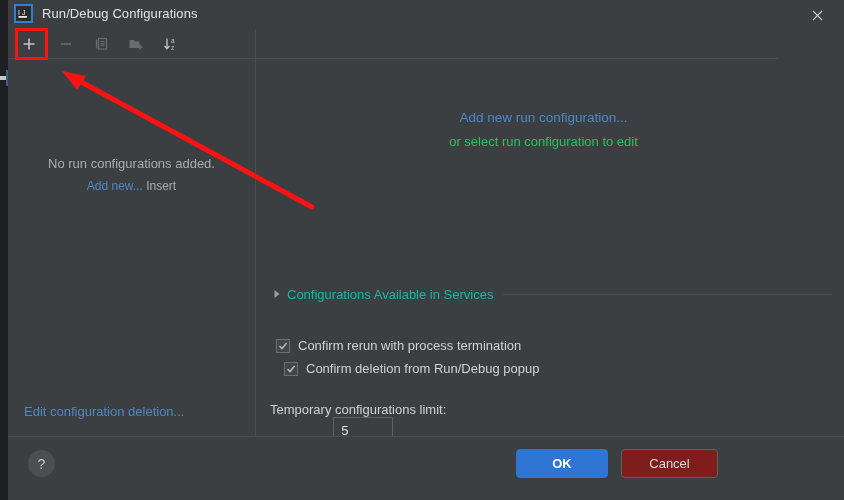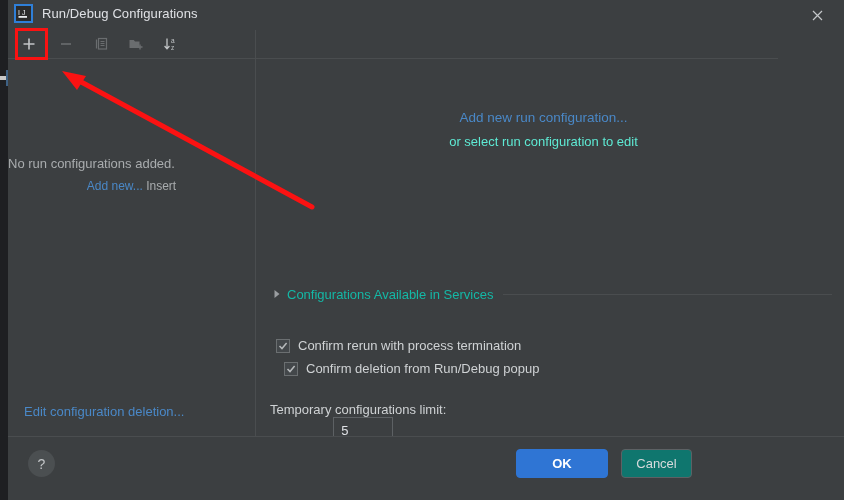--- a/index.html
+++ b/index.html
@@ -80,21 +80,21 @@
     background: #4a4d4f;
   }
   
   .left-panel {
     position: absolute; left: 8px; top: 59px;
     width: 247px; height: 377px;
     background: #3c3f41;
   }
   .empty-text {
     position: absolute; left: 0; top: 97px;
-    width: 247px; 
+    width: 247px; text-align: center;
     font-size: 13px; color: #a9acae;
   }
   .add-new-row {
     position: absolute; left: 0; top: 120px;
     width: 247px; text-align: center;
     font-size: 12px; white-space: nowrap;
   }
   .link { color: #4a88c7; cursor: pointer; }
   .shortcut { color: #a9acae; }
   .edit-templates {
@@ -114,21 +114,21 @@
   }
   .rp-add-link {
     position: absolute; left: 0; top: 80px;
     width: 575px; text-align: center;
     font-size: 13.5px; color: #4a88c7; cursor: pointer;
     white-space: nowrap;
   }
   .rp-subtitle {
     position: absolute; left: 0; top: 104px;
     width: 575px; text-align: center;
-    font-size: 13px; color: #5eead4;
+    font-size: 13px; color: #22c55e;
     white-space: nowrap;
   }
   
   .services-row {
     position: absolute; left: 14px; top: 255px;
     width: 562px; height: 18px;
     display: flex; align-items: center;
   }
   .tri {
     width: 14px; height: 14px;
@@ -209,22 +209,22 @@
     cursor: pointer;
     border: 1px solid transparent;
   }
   .btn-ok {
     left: 508px; width: 92px;
     background: #2f75d4; color: #ffffff;
     font-weight: bold;
     border-color: #2f75d4;
   }
   .btn-cancel {
-    left: 613px; width: 71px;
-    background: #0f766e; color: #d7dadc;
+    left: 613px; width: 97px;
+    background: #7f1d1d; color: #d7dadc;
     border-color: #5d6164;
   }
   .btn-apply {
     left: 719px; width: 93px;
     background: #3c3f41; color: #7a7d7f;
     border-color: #4e5254;
     cursor: default;
   }
   
   .highlight-box {

